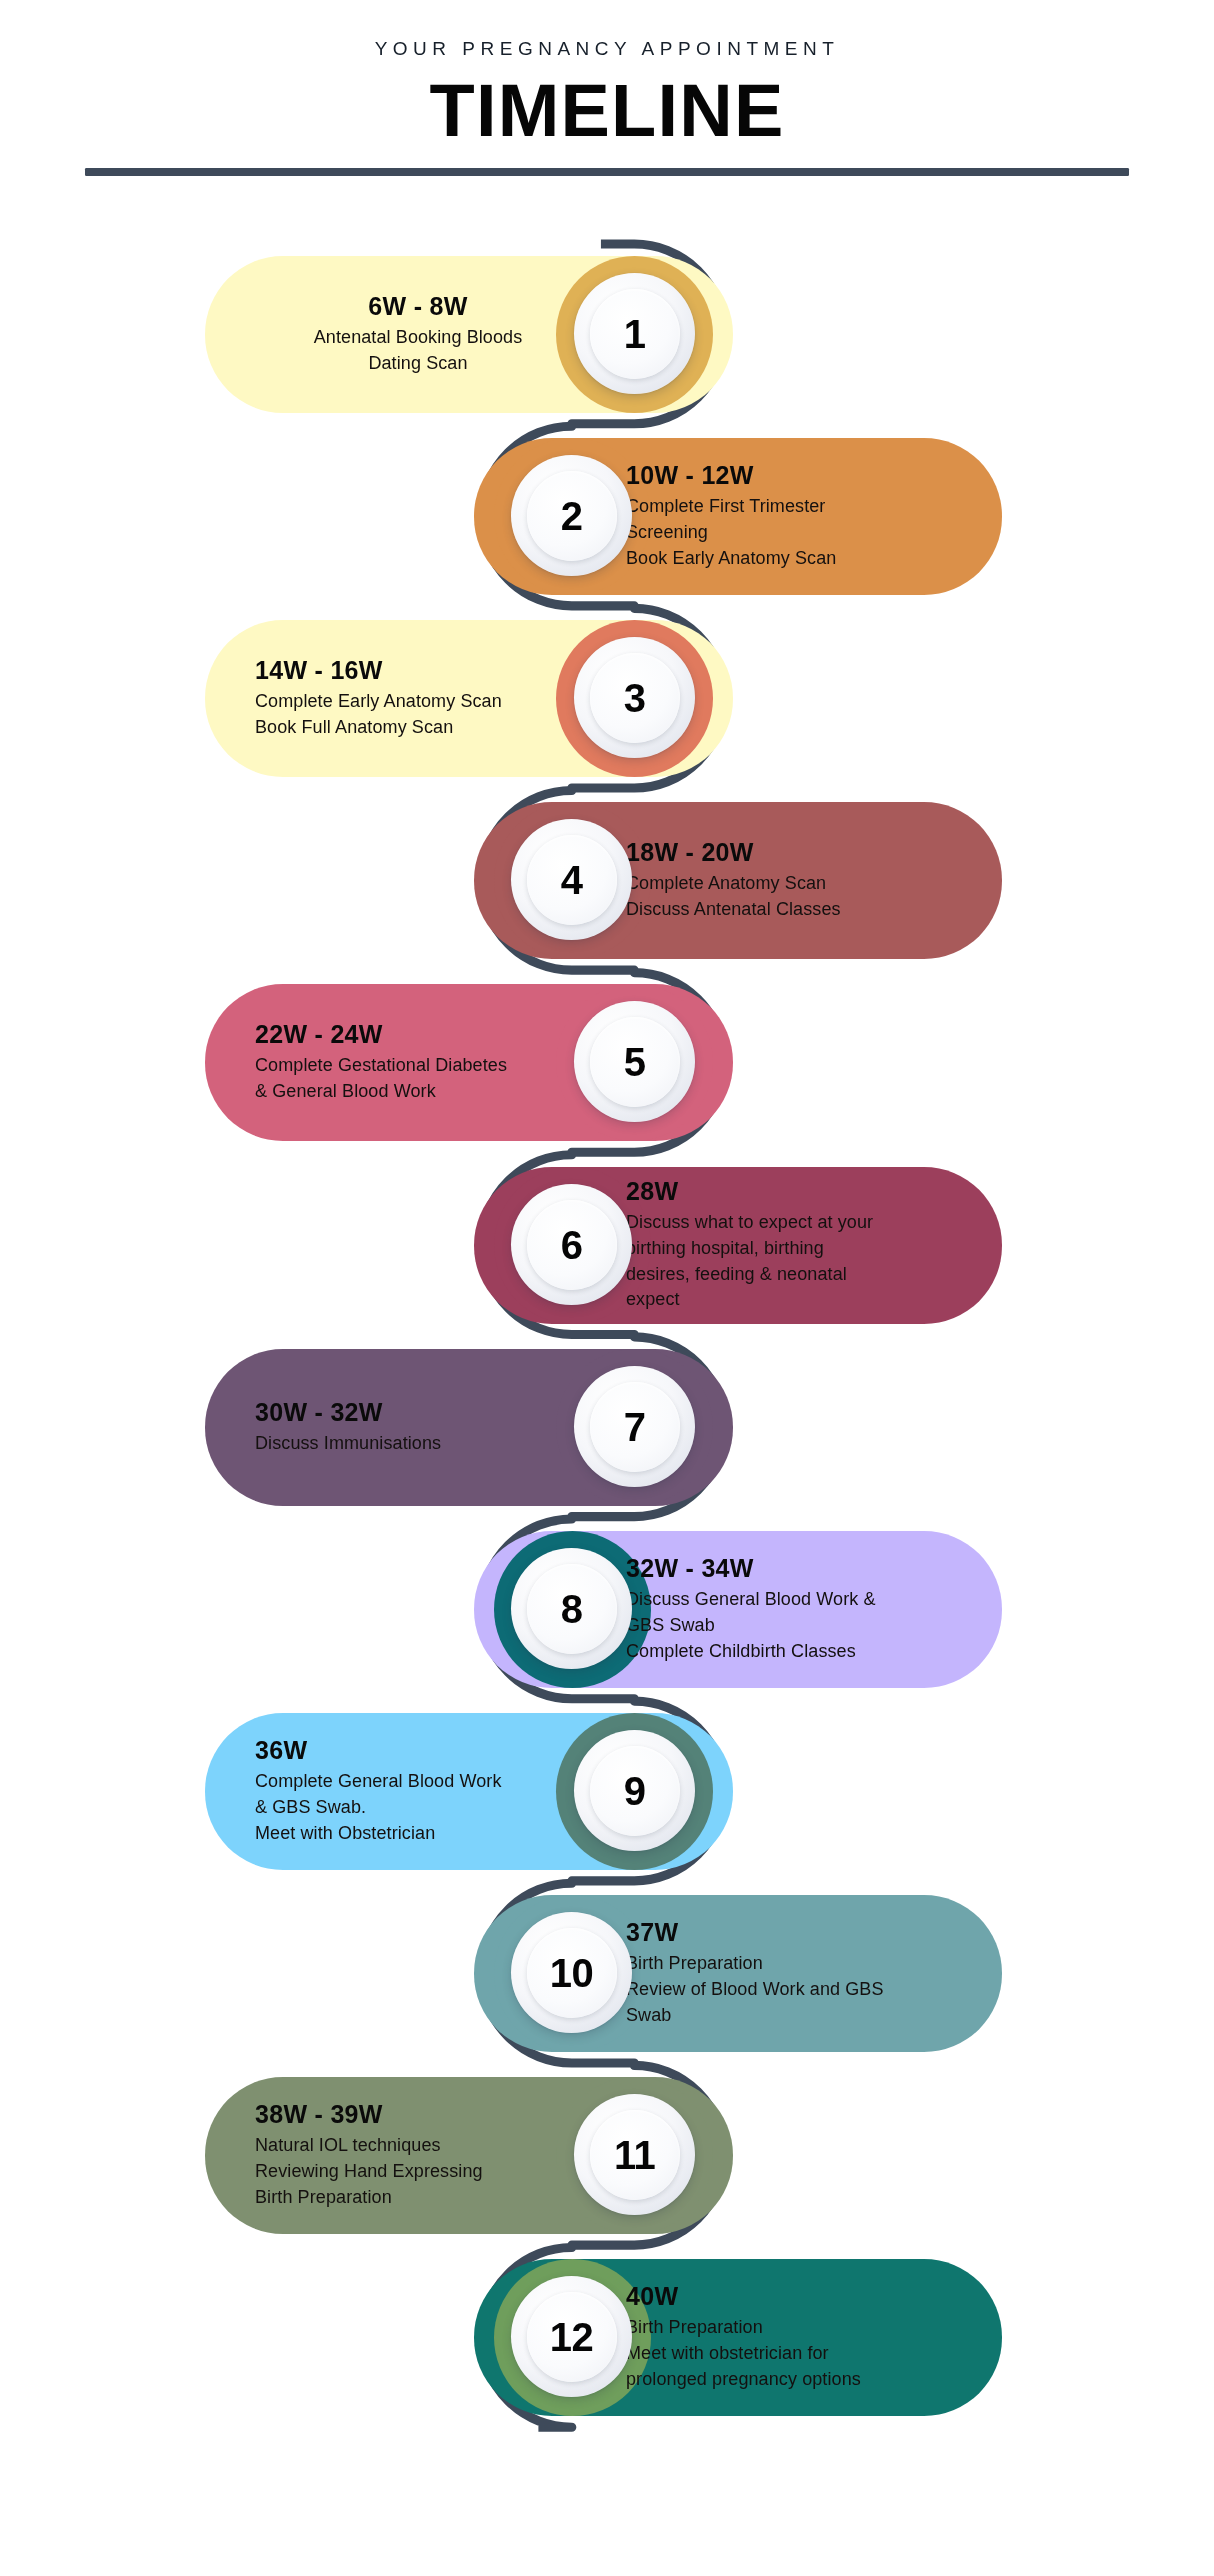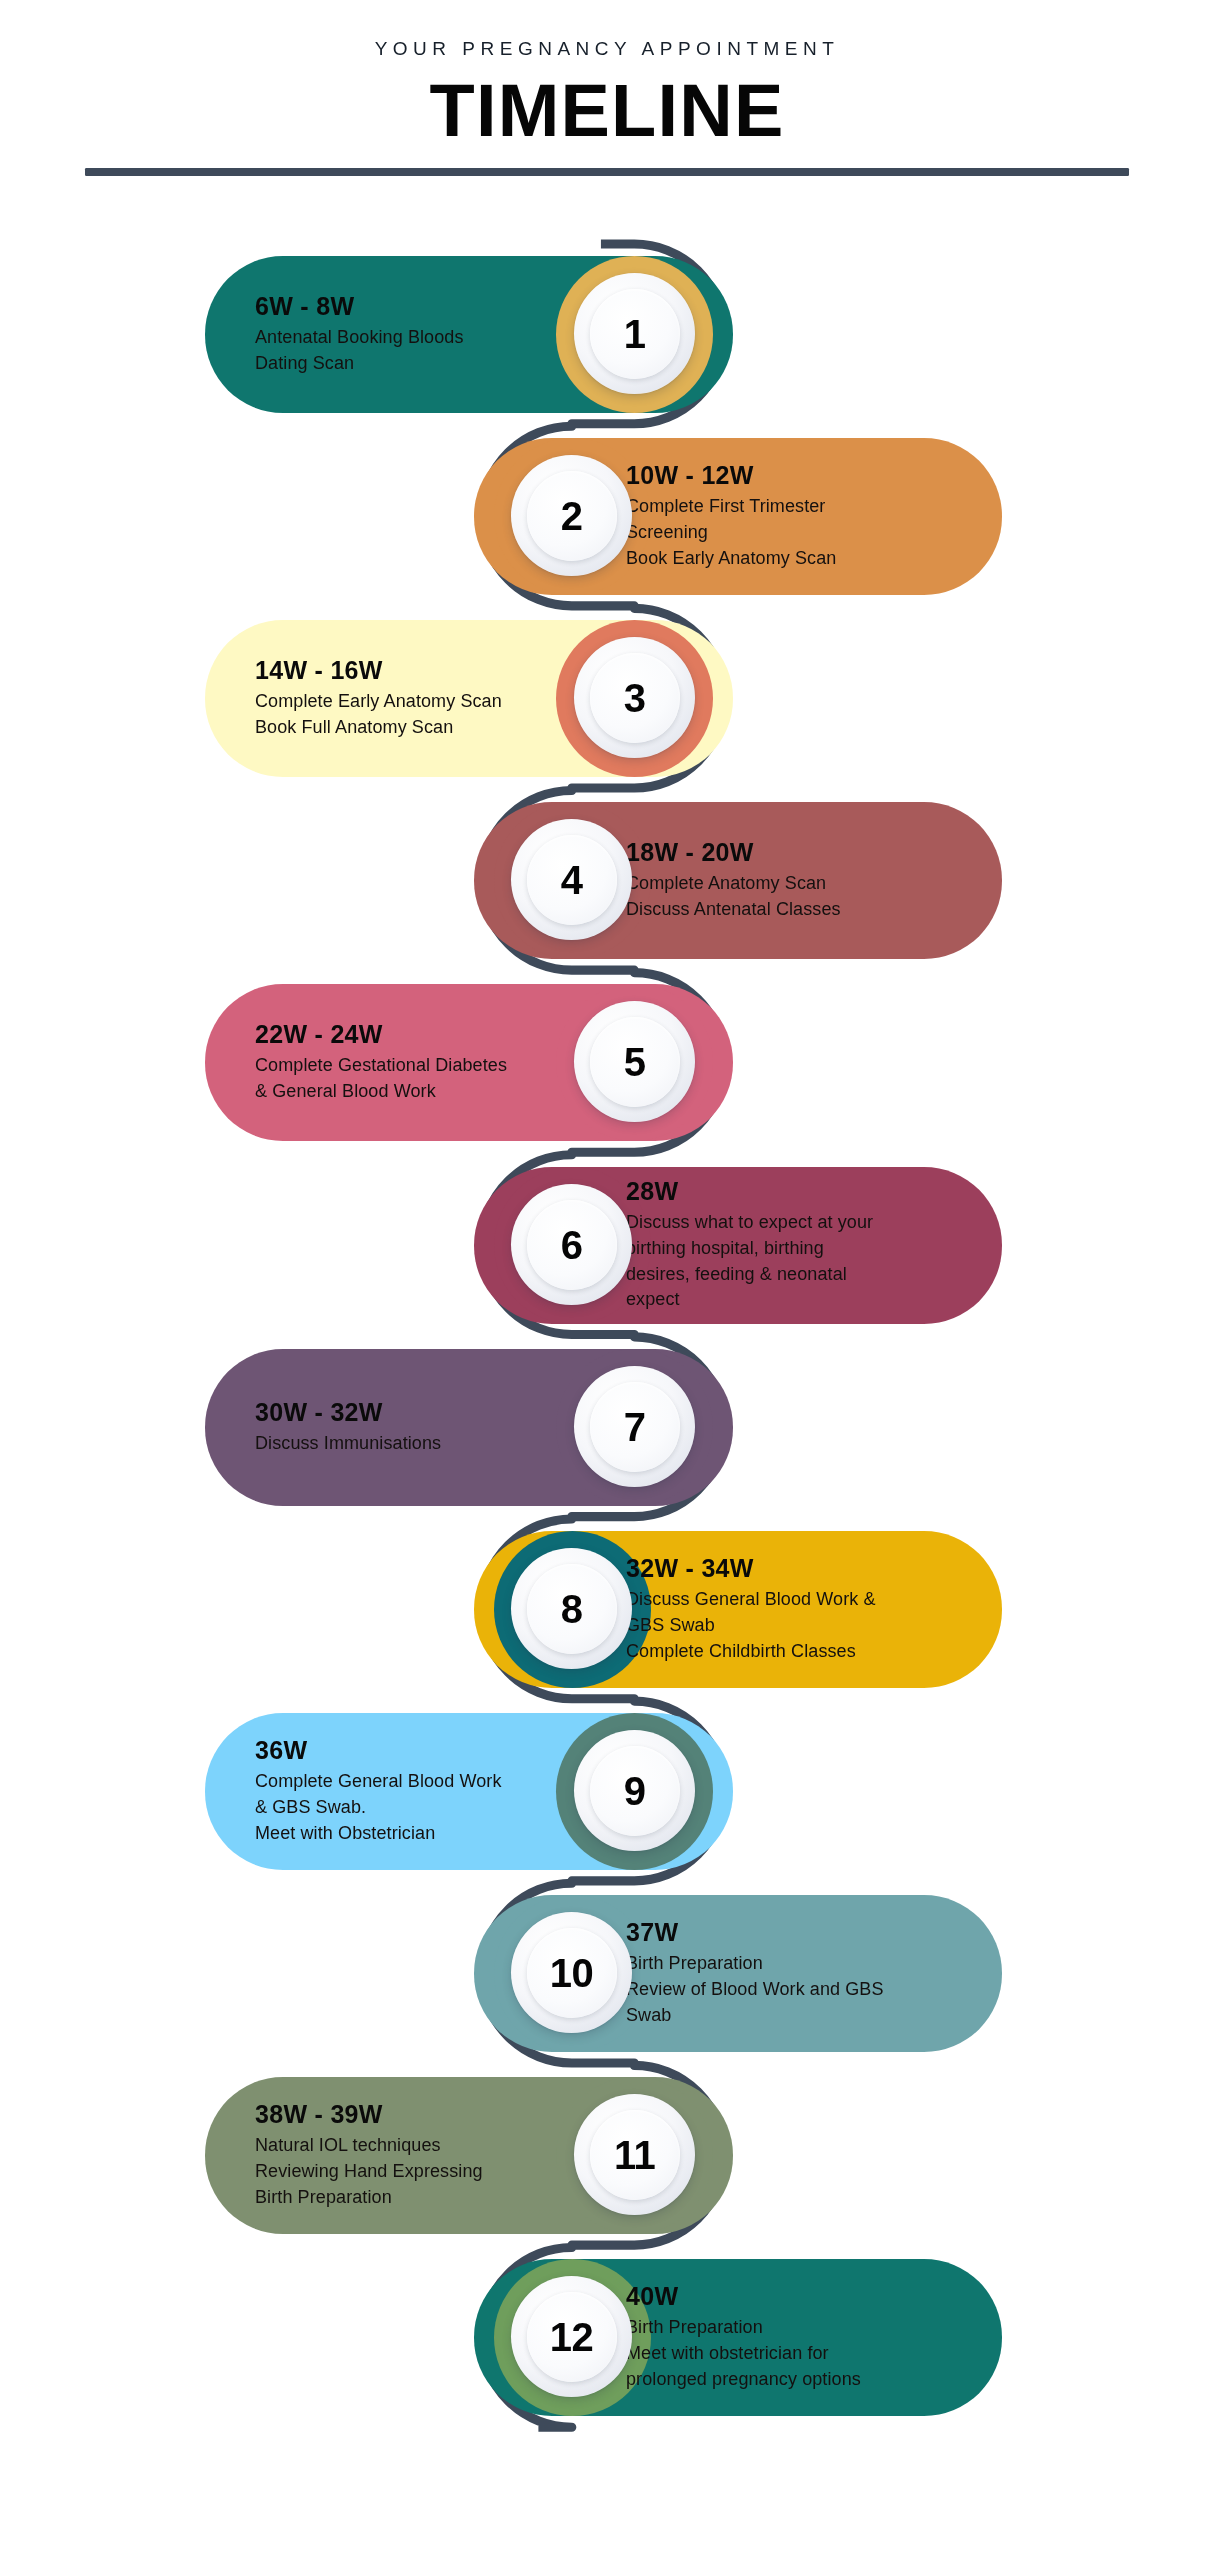--- a/index.html
+++ b/index.html
@@ -98,21 +98,21 @@
   </div>
   <div class="rule"></div>
 
   <div class="timeline">
     <svg class="ribbon-layer" viewBox="0 0 2000 4243" preserveAspectRatio="none" aria-hidden="true">
       <path id="ribbon-path" fill="none" stroke="#3e4a5a" stroke-width="15" stroke-linecap="butt" stroke-linejoin="round" d="M 990 402 L 1045 402 A 148 148 0 0 1 1045 698 L 942 698 L 942 702 A 148 148 0 0 0 942 998 L 1045 998 L 1045 1002 A 148 148 0 0 1 1045 1298 L 942 1298 L 942 1302 A 148 148 0 0 0 942 1598 L 1045 1598 L 1045 1602 A 148 148 0 0 1 1045 1898 L 942 1898 L 942 1902 A 148 148 0 0 0 942 2198 L 1045 2198 L 1045 2202 A 148 148 0 0 1 1045 2498 L 942 2498 L 942 2502 A 148 148 0 0 0 942 2798 L 1045 2798 L 1045 2802 A 148 148 0 0 1 1045 3098 L 942 3098 L 942 3102 A 148 148 0 0 0 942 3398 L 1045 3398 L 1045 3402 A 148 148 0 0 1 1045 3698 L 942 3698 L 942 3702 A 148 148 0 0 0 942 3998 L 887 3998"></path>
     </svg>
     <div class="rows">
         <div class="row left" style="top: 243px;">
           <div class="halo" style="background: rgb(223, 177, 85);"></div>
-          <div class="pill" style="background: #0f766e;">
+          <div class="pill" style="background: #fef9c3; text-align: center;">
             <div class="pill-text">
               <div class="week">6W - 8W</div>
               <div class="desc">
                 <div>Antenatal Booking Bloods</div>
                 <div>Dating Scan</div>
               </div>
             </div>
           </div>
           <div class="badge">
             <span class="badge-num">1</span>
@@ -205,21 +205,21 @@
                 <div>Discuss Immunisations</div>
               </div>
             </div>
           </div>
           <div class="badge">
             <span class="badge-num">7</span>
           </div>
         </div>
         <div class="row right" style="top: 1518px;">
           <div class="halo" style="background: rgb(13, 107, 117);"></div>
-          <div class="pill" style="background: #eab308;">
+          <div class="pill" style="background: #c4b5fd;">
             <div class="pill-text">
               <div class="week">32W - 34W</div>
               <div class="desc">
                 <div>Discuss General Blood Work &amp;</div>
                 <div>GBS Swab</div>
                 <div>Complete Childbirth Classes</div>
               </div>
             </div>
           </div>
           <div class="badge">

